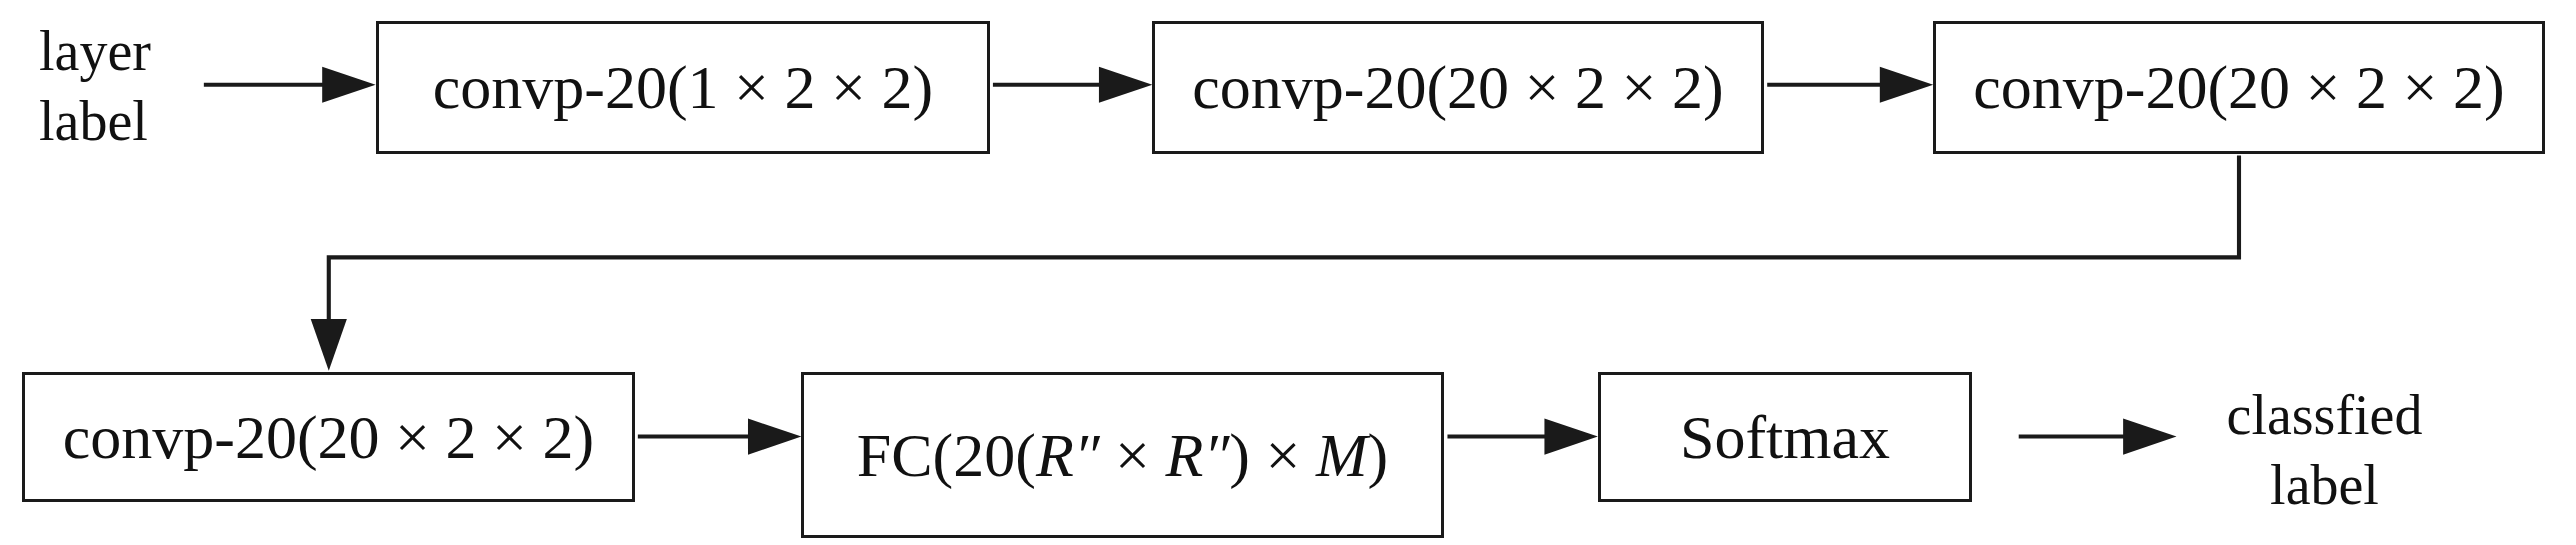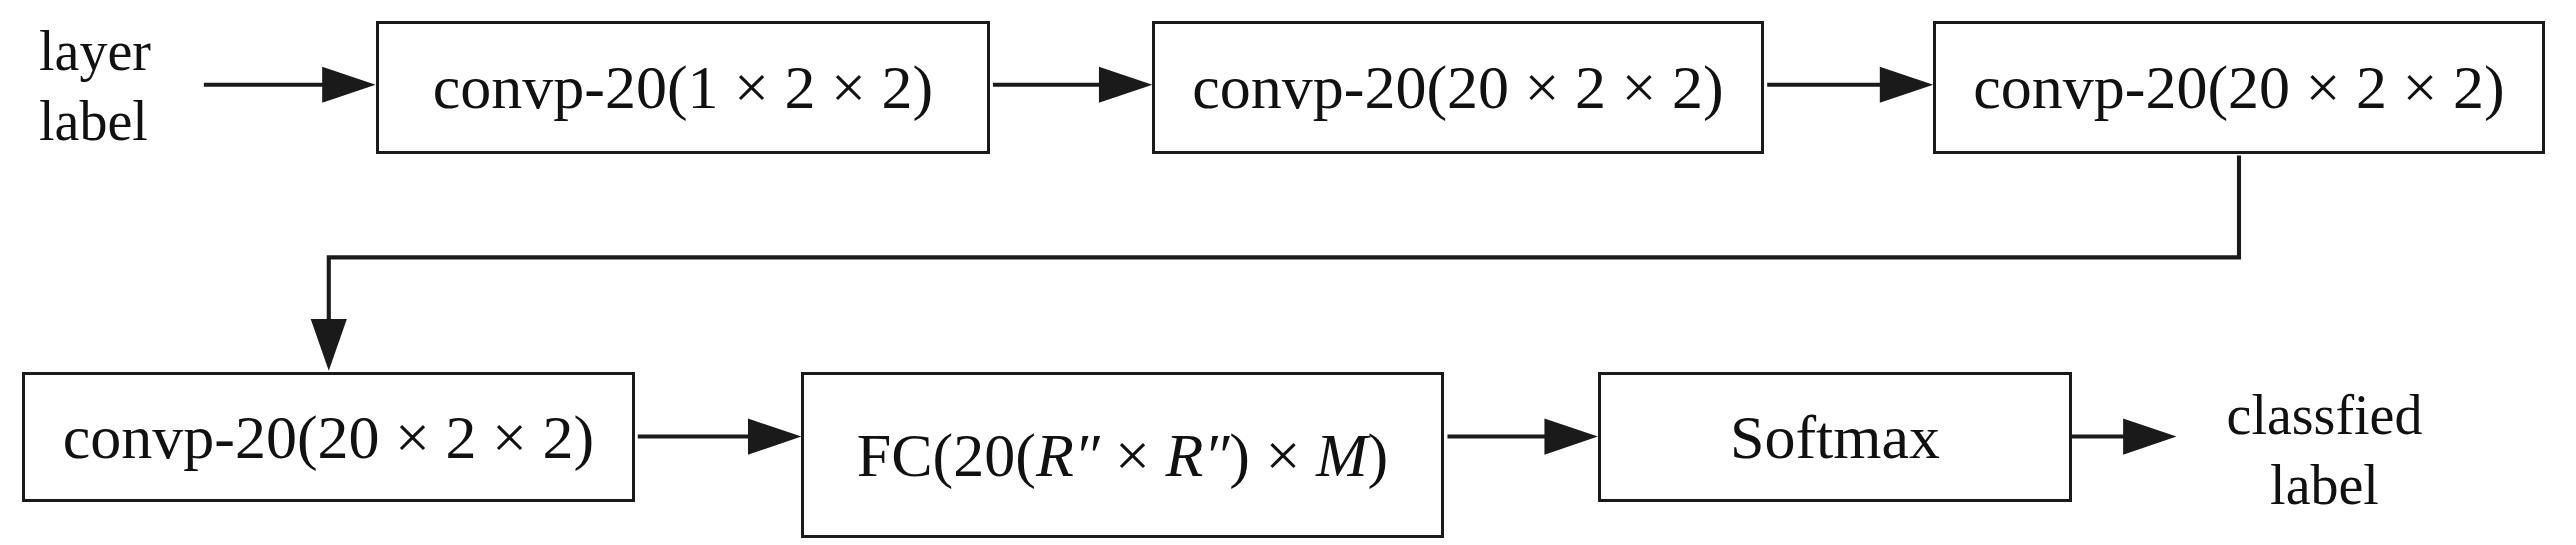--- a/index.html
+++ b/index.html
@@ -37,21 +37,21 @@
     z-index:1;
   }
   .edge-label.out{text-align:center;}
   .math{font-style:italic;}
   
   #box-conv1{left:376px;top:20.5px;width:614px;height:133px;}
   #box-conv2{left:1152px;top:20.5px;width:612px;height:133px;}
   #box-conv3{left:1933px;top:20.5px;width:612px;height:133px;}
   #box-conv4{left:22px;top:372px;width:613px;height:130px;}
   #box-fc{left:801px;top:372px;width:643px;height:166px;}
-  #box-softmax{left:1598px;top:372px;width:474px;height:130px;justify-content:center;}
+  #box-softmax{left:1598px;top:372px;width:374px;height:130px;justify-content:center;}
   #label-input{left:39px;top:16.4px;text-align:left;}
   #label-output{left:2178px;top:380px;width:293px;}
 </style>
 </head>
 <body>
 
 <div class="canvas">
 
   <svg class="wires" width="2576" height="546" viewBox="0 0 3134 664">
 

